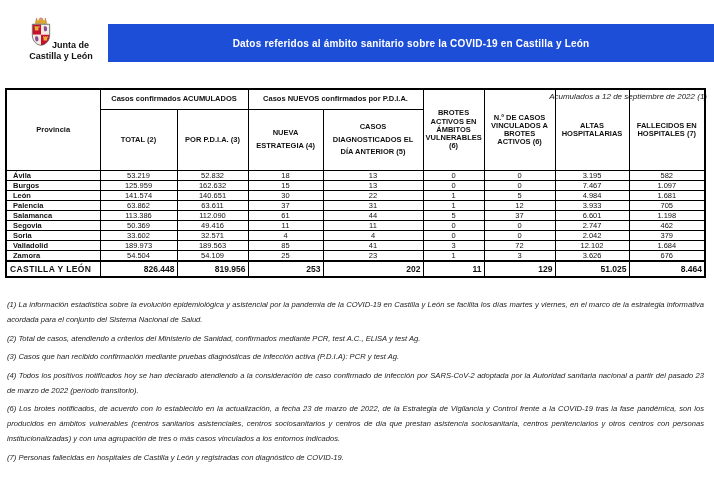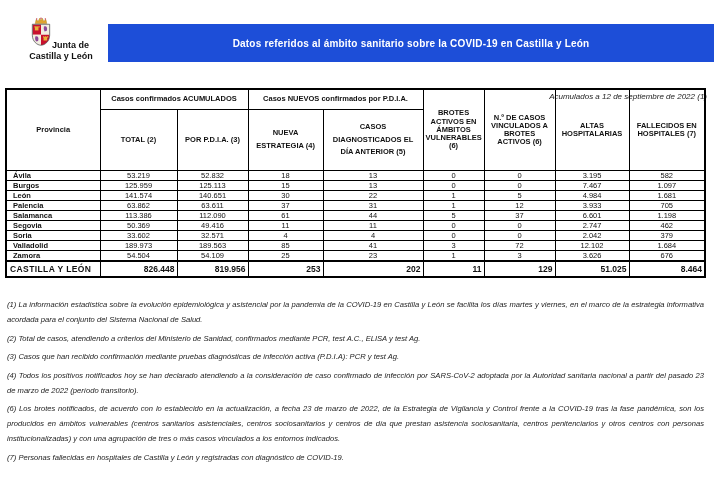--- a/index.html
+++ b/index.html
@@ -129,21 +129,21 @@
     <td>18</td>
     <td>13</td>
     <td>0</td>
     <td>0</td>
     <td>3.195</td>
     <td>582</td>
   </tr>
       <tr>
     <td class="prov">Burgos</td>
     <td>125.959</td>
-    <td>125.113</td>
+    <td>162.632</td>
     <td>15</td>
     <td>13</td>
     <td>0</td>
     <td>0</td>
     <td>7.467</td>
     <td>1.097</td>
   </tr>
       <tr>
     <td class="prov">León</td>
     <td>141.574</td>

